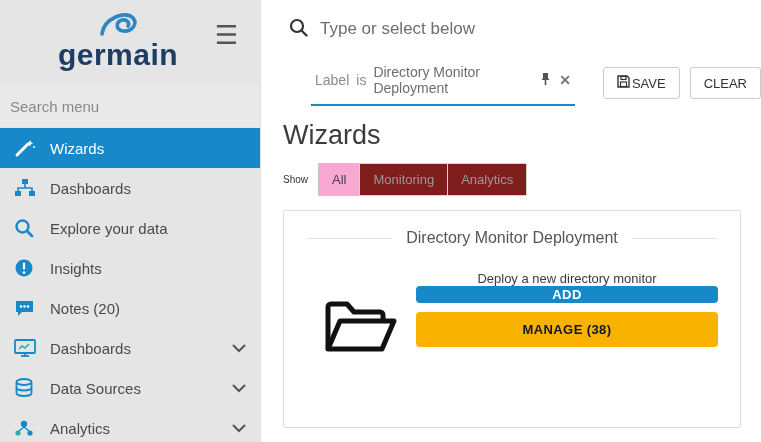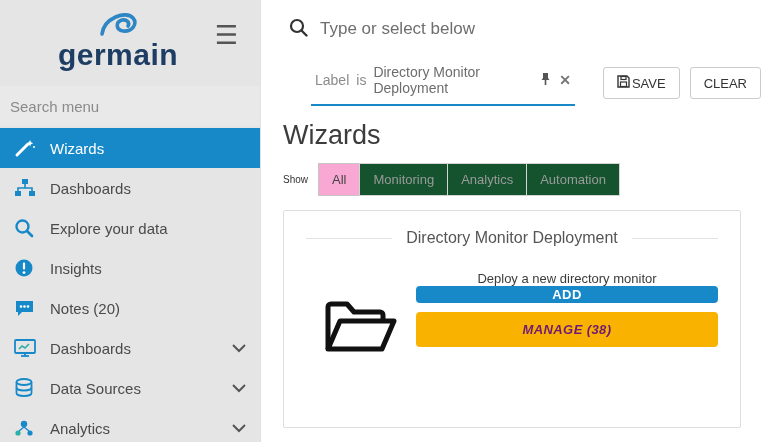--- a/index.html
+++ b/index.html
@@ -46,40 +46,40 @@
   .filter-actions { margin-left: 28px; display: flex; gap: 10px; }
   .btn-plain { display: inline-flex; align-items: center; gap: 2px; background: #fff; border: 1px solid #ccc;
     border-radius: 3px; padding: 7px 13px; font-size: 13px; color: #333; cursor: pointer;
     font-family: "Liberation Sans", sans-serif; }
 
   .page-title { font-size: 27px; color: #3c3c3c; font-weight: 500; margin-top: 14px; }
 
   .show-row { display: flex; align-items: center; margin-top: 12px; }
   .show-label { font-size: 10px; color: #333; margin-right: 10px; }
   .tab-group { display: flex; }
-  .tab-btn { border: 1px solid #d4d4d4; background: #14532d; color: #9a9a9a; font-size: 13px;
+  .tab-btn { border: 1px solid #d4d4d4; background: #7f1d1d; color: #9a9a9a; font-size: 13px;
     padding: 8px 13px; cursor: pointer; margin-left: -1px; font-family: "Liberation Sans", sans-serif; }
   .tab-btn:first-child { margin-left: 0; }
   .tab-btn.active { background: #f9a8d4; color: #444; border-color: #c6c6c6; }
 
   .card { margin-top: 14px; width: 458px; border: 1px solid #ddd; border-radius: 2px;
     padding: 18px 22px 20px 22px; height: 218px; }
   .card-title-row { display: flex; align-items: center; gap: 14px; }
   .card-title-row::before, .card-title-row::after { content: ""; flex: 1; height: 1px; background: #e3e3e3; }
   .card-title { font-size: 16px; color: #555; white-space: nowrap; }
   .card-body { display: flex; margin-top: 24px; align-items: flex-start; }
   .folder-wrap { width: 110px; display: flex; justify-content: center; padding-top: 28px; }
   .card-right { flex: 1; display: flex; flex-direction: column; }
   .card-desc { text-align: center; font-size: 13px; color: #3c3c3c; }
   .btn-add { width: 100%; height: 17px; background: #1789c9; color: #fff; border: none; border-radius: 4px;
     font-size: 13px; font-weight: bold; letter-spacing: 0.4px; cursor: pointer;
     font-family: "Liberation Sans", sans-serif; }
-  .btn-manage { width: 100%; height: 35px; background: #f9b200; color: #701a75; border: none; border-radius: 4px;
+  .btn-manage { width: 100%; height: 35px; background: #f9b200; color: #0f172a; border: none; border-radius: 4px;
     font-size: 13px; font-weight: bold; letter-spacing: 0.4px; cursor: pointer; margin-top: 9px;
-    font-family: "Liberation Sans", sans-serif; font-style: italic; }
+    font-family: "Liberation Sans", sans-serif; }
 </style>
 </head>
 <body>
 
 <div class="app">
 
   <aside class="sidebar">
     <div class="logo-row">
       <div class="logo-block">
         <svg class="logo-swirl" width="44" height="32" viewBox="0 0 44 32">
@@ -247,21 +247,20 @@
     </div>
 
     <h1 class="page-title">Wizards</h1>
 
     <div class="show-row">
       <span class="show-label">Show</span>
       <div class="tab-group">
         <button class="tab-btn active">All</button>
         <button class="tab-btn">Monitoring</button>
         <button class="tab-btn">Analytics</button>
-        <button class="tab-btn">Automation</button>
       </div>
     </div>
 
     <div class="card">
       <div class="card-title-row">
         <span class="card-title">Directory Monitor Deployment</span>
       </div>
       <div class="card-body">
         <div class="folder-wrap">
           <svg width="74" height="56" viewBox="0 0 74 56">

